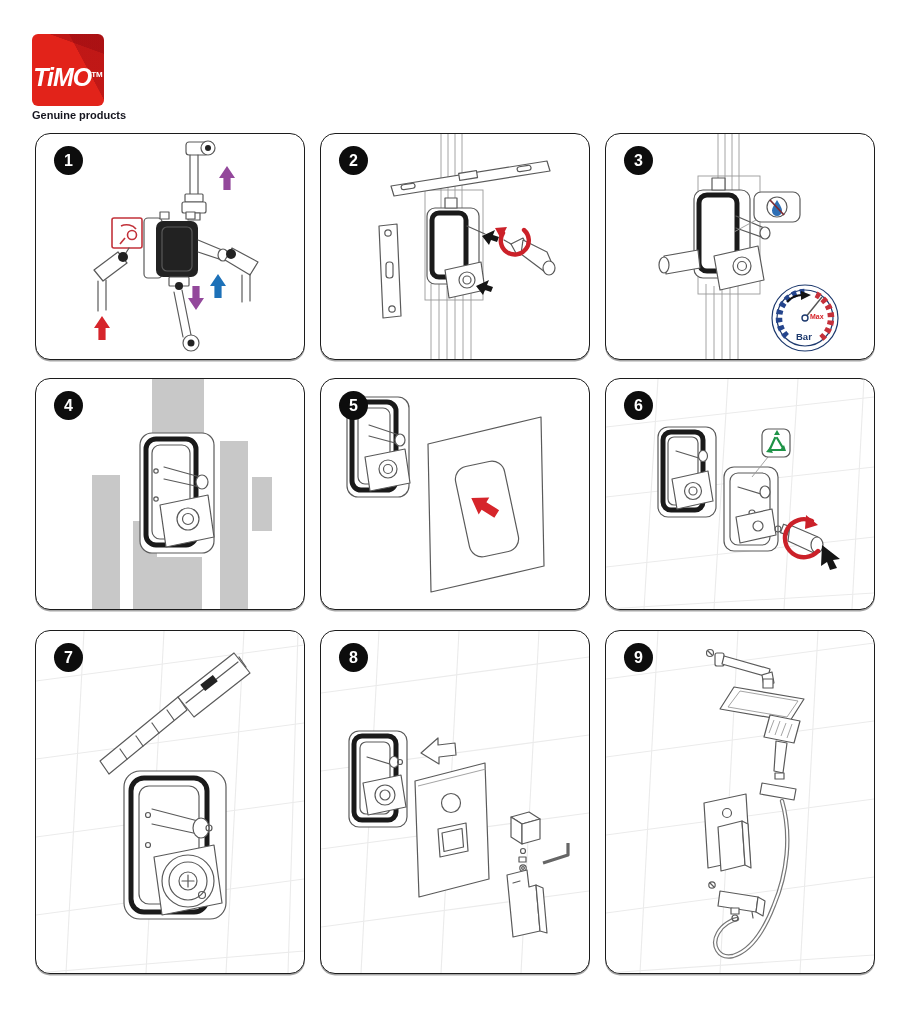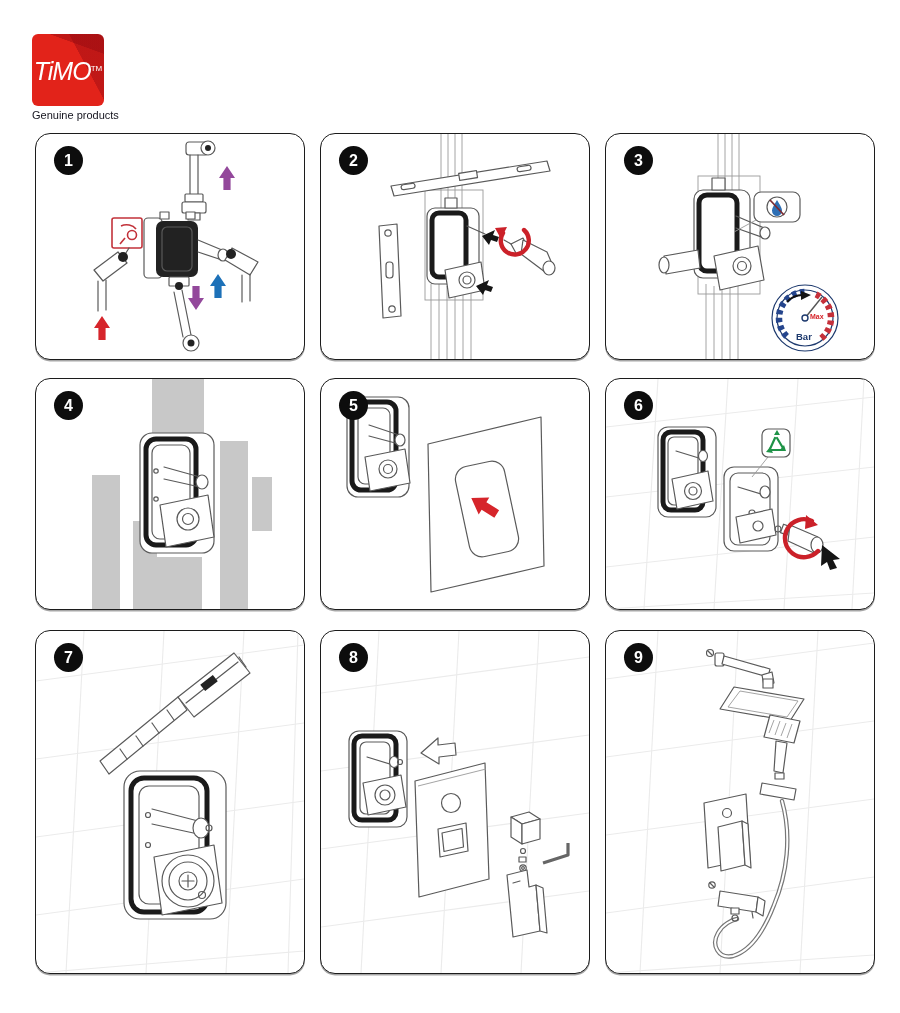--- a/index.html
+++ b/index.html
@@ -4,24 +4,24 @@
 <style>
   html,body{margin:0;padding:0;background:#fff;}
   #page{position:relative;width:900px;height:1013px;background:#ffffff;overflow:hidden;
         font-family:"Liberation Sans", sans-serif;}
   
   #logo-block{position:absolute;left:32px;top:34px;width:78px;}
   #logo-square{position:relative;width:72px;height:72px;border-radius:6px;background-color:#e2231a;
     background-image:linear-gradient(200deg, rgba(146,9,16,.45) 20%, transparent 20.5%),
                      linear-gradient(62deg, transparent 68%, rgba(150,10,18,.45) 68.5%);
     display:flex;align-items:flex-end;justify-content:center;}
-  #logo-word{color:#fff;font-weight:normal;font-style:italic;font-size:25px;letter-spacing:-1px;
-    line-height:1;padding-bottom:22px;}
+  #logo-word{color:#fff;font-weight:bold;font-style:italic;font-size:25px;letter-spacing:-1px;
+    line-height:1;padding-bottom:16px;}
   #logo-word sup{font-size:8px;font-style:normal;letter-spacing:0;}
-  #logo-tagline{font-size:11px;font-weight:normal;color:#15151f;margin-top:3px;white-space:nowrap;}
+  #logo-tagline{font-size:11px;font-weight:bold;color:#15151f;margin-top:3px;white-space:nowrap;}
   
   .panel{position:absolute;width:268px;background:#fff;border:1.6px solid #1c1c1c;border-radius:15px;
          box-shadow:0 1.5px 0 rgba(0,0,0,.35);overflow:hidden;}
   .r1{top:133px;height:225px;} .r2{top:378px;height:230px;} .r3{top:630px;height:342px;}
   .c1{left:35px;} .c2{left:320px;} .c3{left:605px;}
   .badge{position:absolute;left:18px;top:12px;width:29px;height:29px;border-radius:50%;
          background:#0d0d0d;color:#fff;font-size:16px;font-weight:bold;
          display:flex;align-items:center;justify-content:center;z-index:3;}
   .art{position:absolute;left:0;top:0;width:100%;height:100%;}
   

